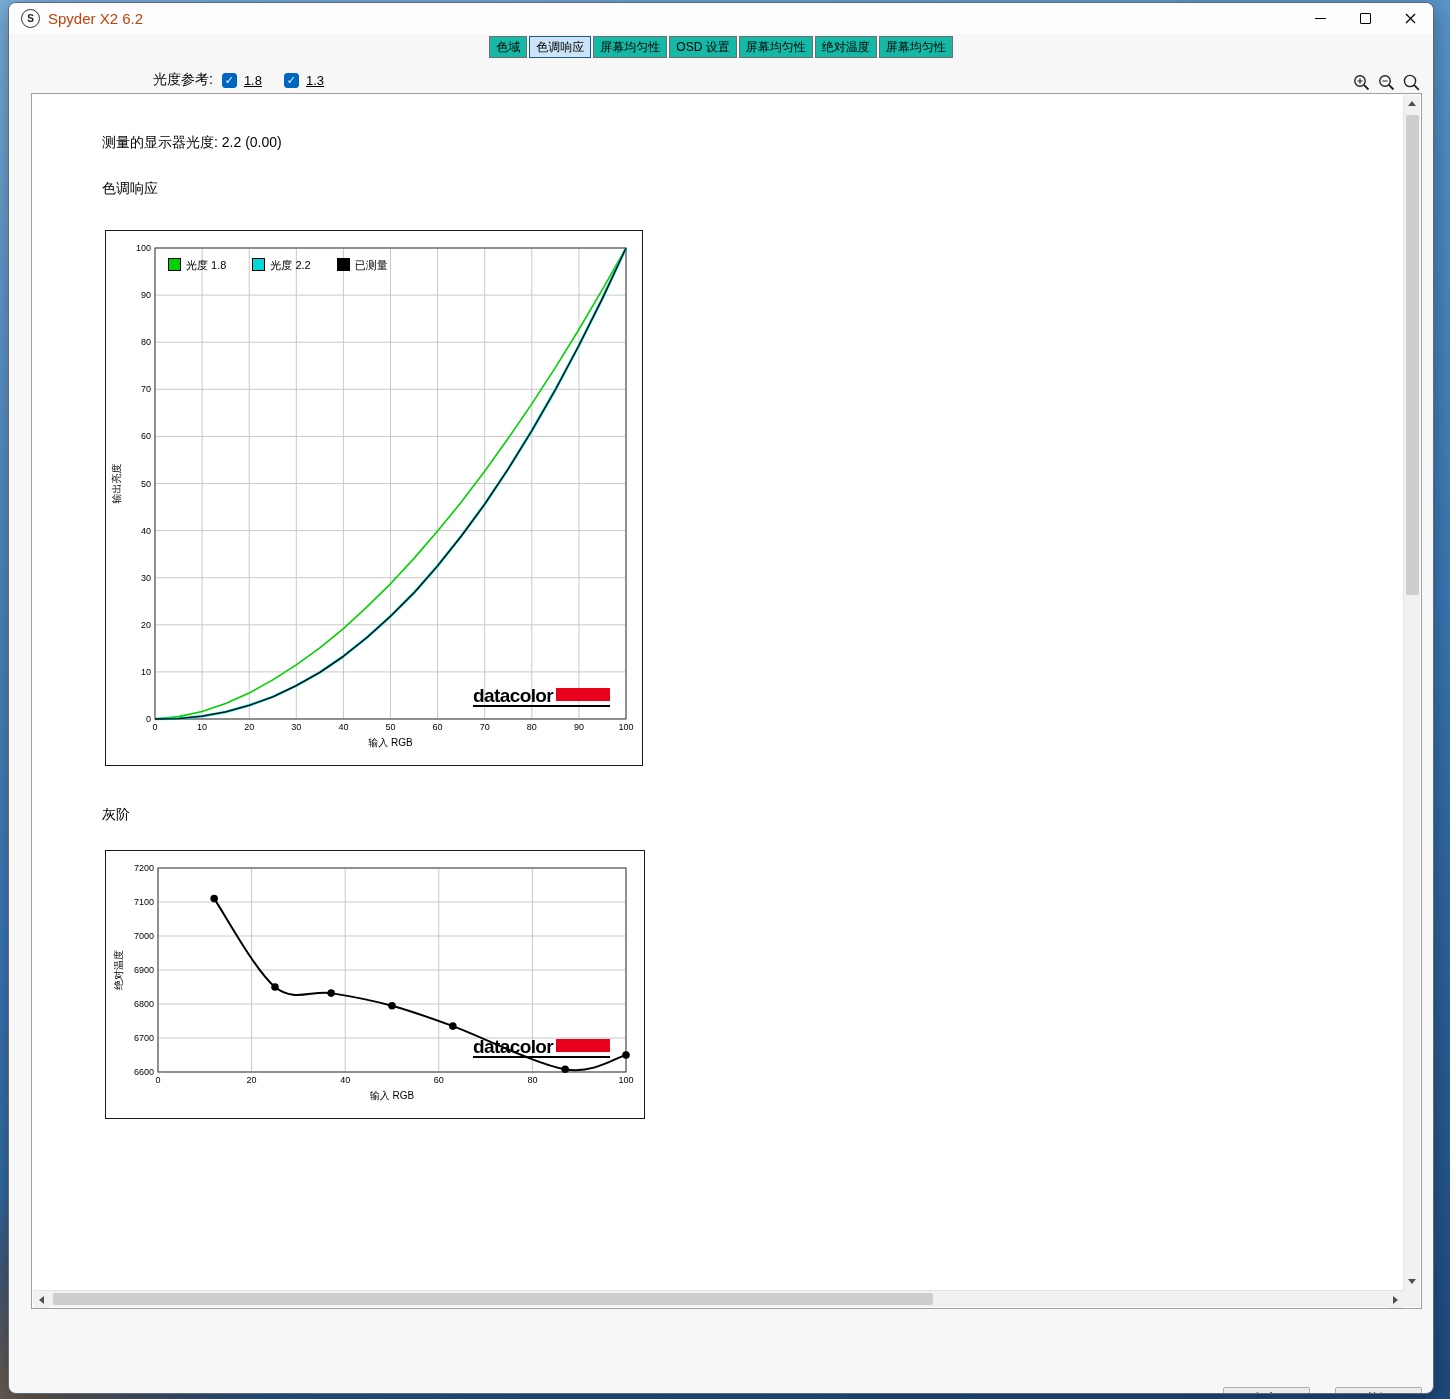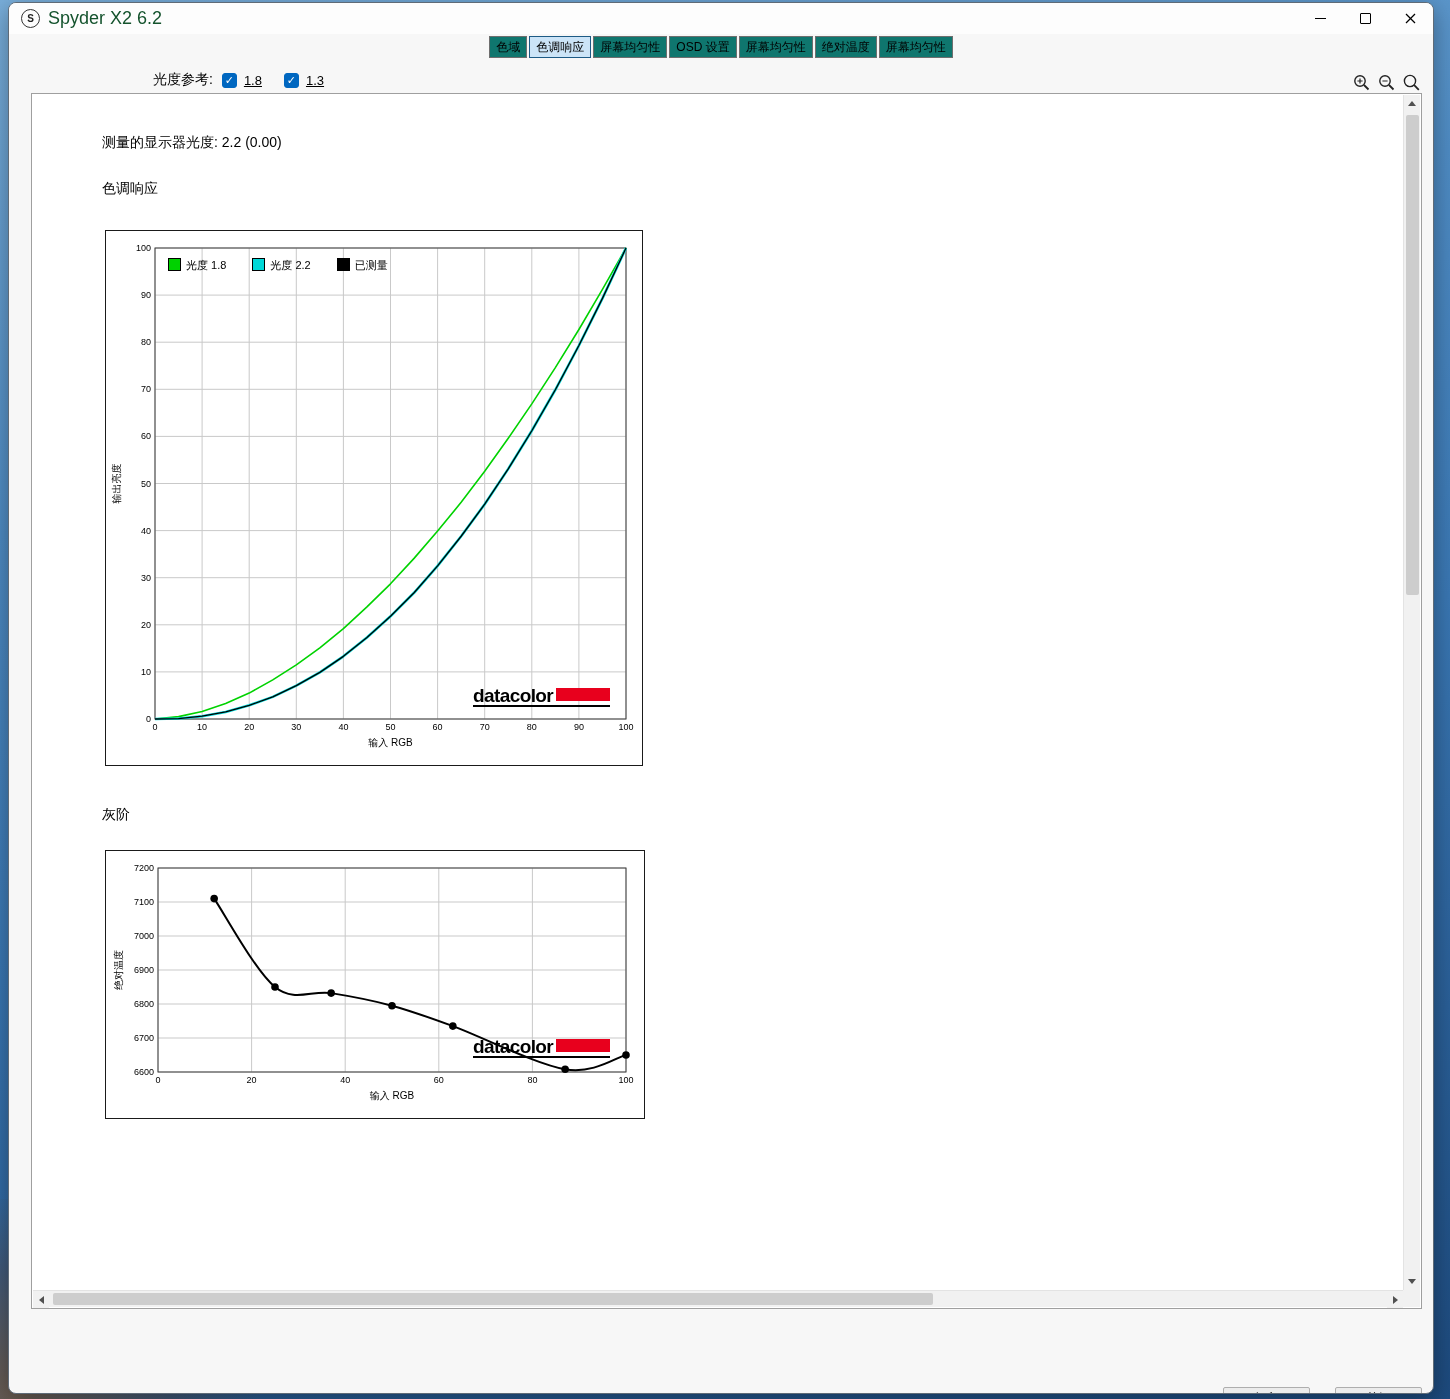--- a/index.html
+++ b/index.html
@@ -14,28 +14,28 @@
     background:radial-gradient(ellipse at 8% 96%,rgba(110,92,76,.95) 0%,rgba(80,80,90,.55) 45%,rgba(40,60,90,0) 75%);}
   .window{position:absolute;left:8px;top:2px;width:1424px;height:1390px;
     background:#f7f7f7;border:1px solid #5f6b77;border-radius:8px;overflow:hidden;
     box-shadow:0 6px 24px rgba(0,0,0,.35);}
   
   .titlebar{position:absolute;top:0;left:0;right:0;height:31px;background:#fdfdfd;
     display:flex;align-items:center;padding-left:12px;box-sizing:border-box;}
   .app-icon{width:17px;height:17px;border:1.4px solid #333;border-radius:50%;
     display:flex;align-items:center;justify-content:center;margin-right:8px;flex:0 0 auto;}
   .app-icon-s{font-size:10px;font-weight:bold;color:#222;line-height:1;}
-  .title{font-size:18px;color:#14532d;}
+  .title{font-size:15px;color:#c2410c;}
   .win-controls{margin-left:auto;display:flex;height:100%;}
   .win-btn{width:45px;height:100%;display:flex;align-items:center;justify-content:center;cursor:default;}
   .glyph-min{display:block;width:11px;height:1px;background:#000;}
   .glyph-max{display:block;width:9px;height:9px;border:1px solid #000;border-radius:1px;}
   
   .tabbar{position:absolute;top:33px;left:0;right:0;display:flex;justify-content:center;gap:2px;}
-  .tab{font-family:inherit;font-size:12px;line-height:1;padding:4px 6px;background:#0f766e;
+  .tab{font-family:inherit;font-size:12px;line-height:1;padding:4px 6px;background:#14b8a6;
     border:1px solid #6e6e6e;color:#000;border-radius:0;cursor:default;}
   .tab.selected{background:#cce4f7;border-color:#1d5a85;}
   
   .gamma-row{position:absolute;top:68px;left:144px;display:flex;align-items:center;font-size:14px;color:#000;}
   .cb-wrap{display:flex;align-items:center;gap:22px;margin-left:9px;}
   .cb-group{display:flex;align-items:center;gap:7px;}
   .checkbox{width:15px;height:15px;border-radius:3px;box-sizing:border-box;border:1px solid #0067c0;
     display:flex;align-items:center;justify-content:center;color:#fff;font-size:11px;line-height:1;}
   .cb-label{font-size:13px;text-decoration:underline;}
   

